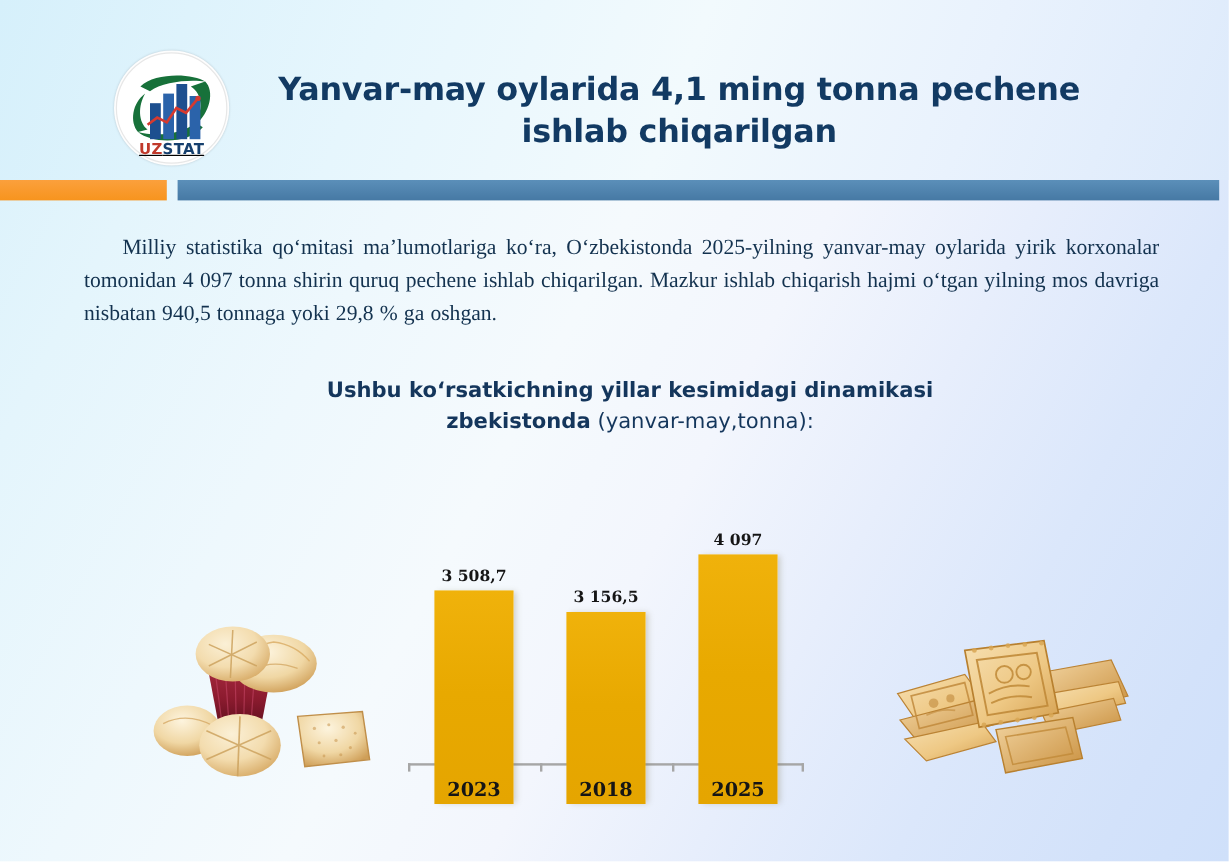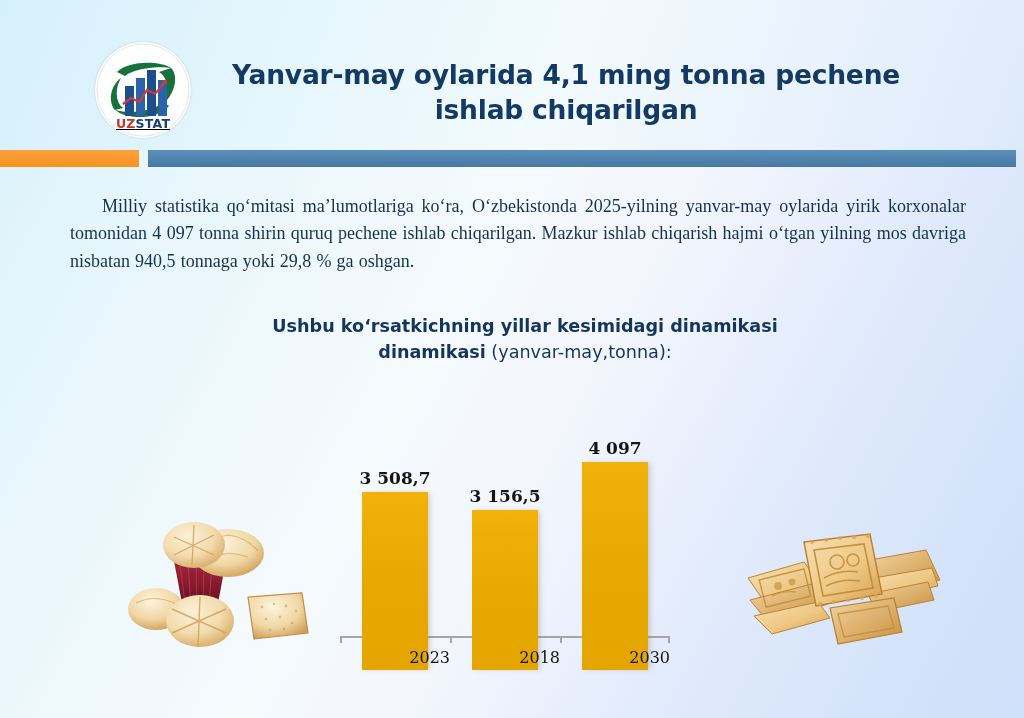--- a/index.html
+++ b/index.html
@@ -171,33 +171,33 @@
     width: 66px;
     background: linear-gradient(180deg, #f0b20b 0%, #e8a900 48%, #e5a500 100%);
     box-shadow: 3px 0 5px -1px rgba(120,110,70,.30);
   }
   #chart .bar-label {
     position: absolute;
     left: 0;
     width: 110px;
     text-align: center;
     font-family: "DejaVu Serif", serif;
-    font-size: 17px;
+    font-size: 13px;
     font-weight: bold;
     color: #151515;
     white-space: nowrap;
   }
   #chart .cat-label {
     position: absolute;
     top: 248px;
     width: 110px;
-    text-align: right;
+    text-align: center;
     font-family: "DejaVu Serif", serif;
     font-size: 16px;
-    font-weight: normal;
+    font-weight: bold;
     color: #151515;
   }
 
   
   .photo {
     position: absolute;
   }
   #photo-left {
     left: 126px;
     top: 505px;
@@ -244,21 +244,21 @@
     </div>
   </div>
 
   <div id="bar-orange"></div>
   <div id="bar-blue"></div>
 
   <div id="body-text">Milliy statistika qo‘mitasi ma’lumotlariga ko‘ra, O‘zbekistonda 2025-yilning yanvar-may oylarida yirik korxonalar tomonidan 4 097 tonna shirin quruq pechene ishlab chiqarilgan. Mazkur ishlab chiqarish hajmi o‘tgan yilning mos davriga nisbatan 940,5 tonnaga yoki 29,8 % ga oshgan.</div>
 
   <div id="subtitle">
     <span class="b">Ushbu ko‘rsatkichning yillar kesimidagi dinamikasi</span><br>
-    <span class="b">dinamikasi</span><span class="n"> (yanvar-may,tonna):</span>
+    <span class="b">zbekistonda</span><span class="n"> (yanvar-may,tonna):</span>
   </div>
 
   <div id="chart">
     <div class="axis"></div>
     <div class="tick" style="left:4px;"></div>
     <div class="tick" style="left:114px;"></div>
     <div class="tick" style="left:224px;"></div>
     <div class="tick" style="left:332px;"></div>
 
     <div class="bar-group" style="left:4px;">
@@ -270,21 +270,21 @@
     <div class="bar-group" style="left:114px;">
       <div class="bar" style="height:160px;"></div>
       <div class="bar-label" style="bottom:164px;">3 156,5</div>
     </div>
     <div class="cat-label" style="left:114px;">2018</div>
 
     <div class="bar-group" style="left:224px;">
       <div class="bar" style="height:208px;"></div>
       <div class="bar-label" style="bottom:212px;">4 097</div>
     </div>
-    <div class="cat-label" style="left:224px;">2030</div>
+    <div class="cat-label" style="left:224px;">2025</div>
   </div>
 
   <div class="photo" id="photo-left">
     <svg width="210" height="150" viewBox="0 0 210 150">
       <defs>
         <radialGradient id="ck1" cx="40%" cy="32%" r="72%">
           <stop offset="0%" stop-color="#fbf0d6"></stop>
           <stop offset="58%" stop-color="#f3dcae"></stop>
           <stop offset="100%" stop-color="#d8ac68"></stop>
         </radialGradient>

